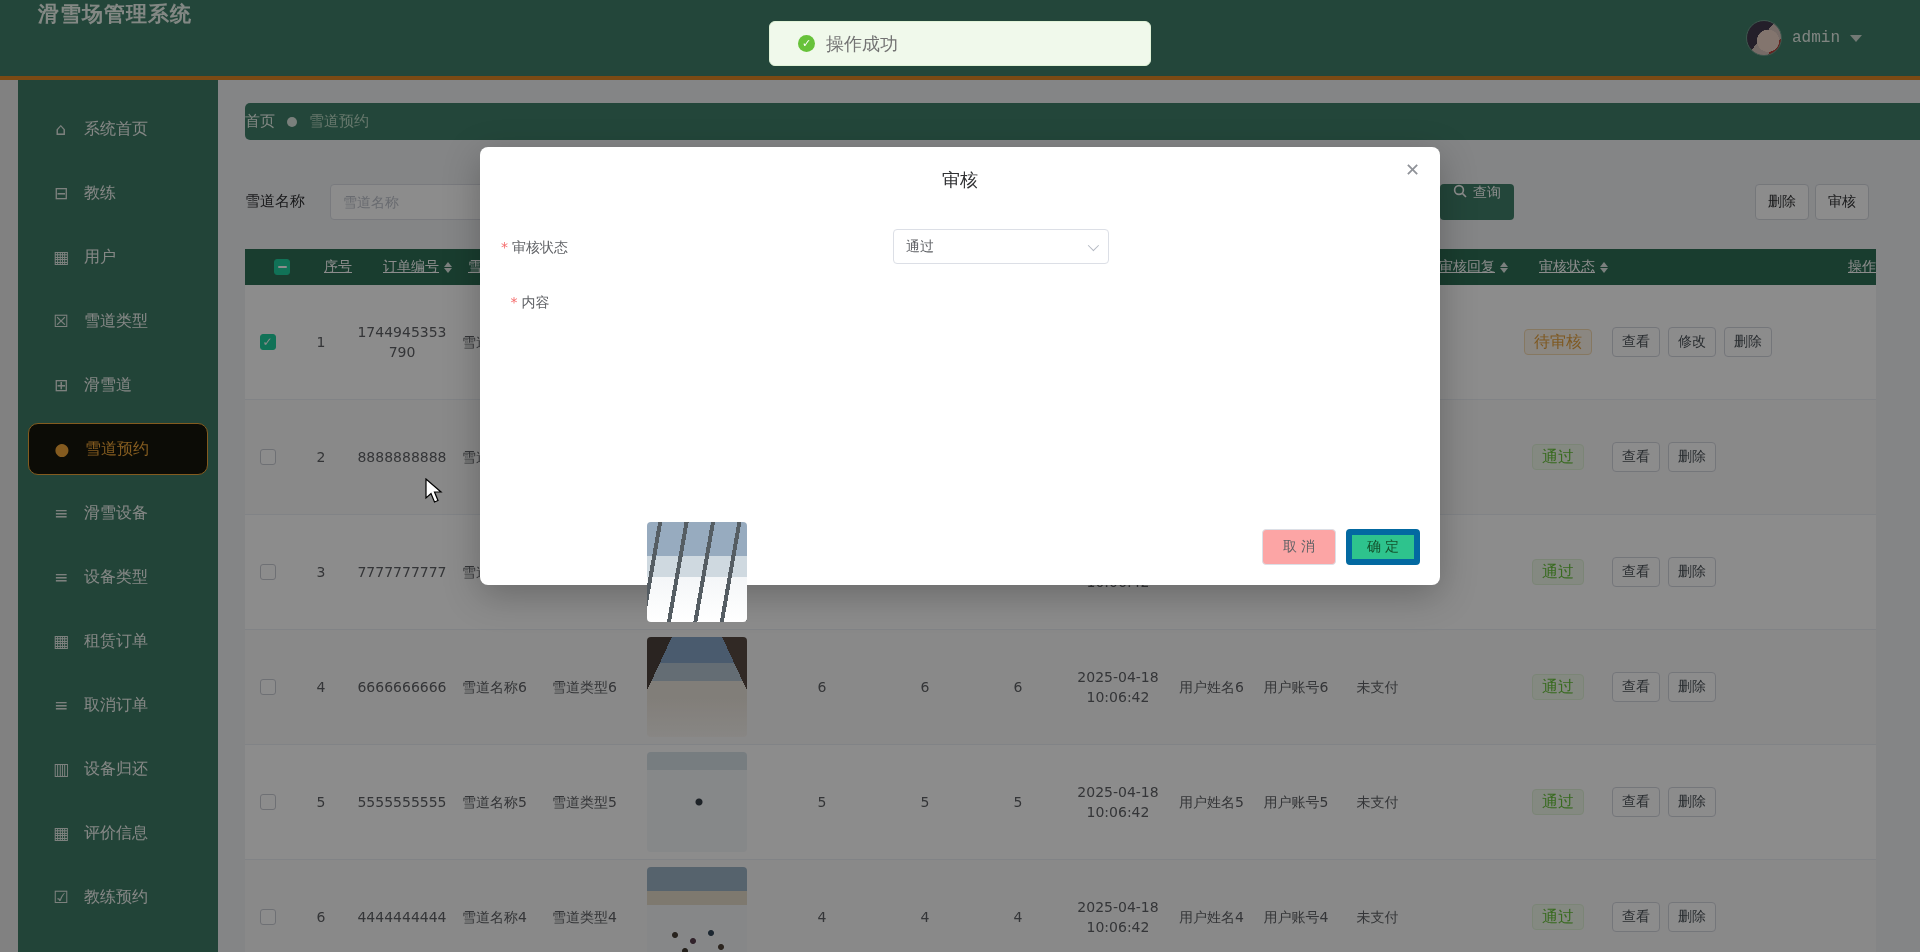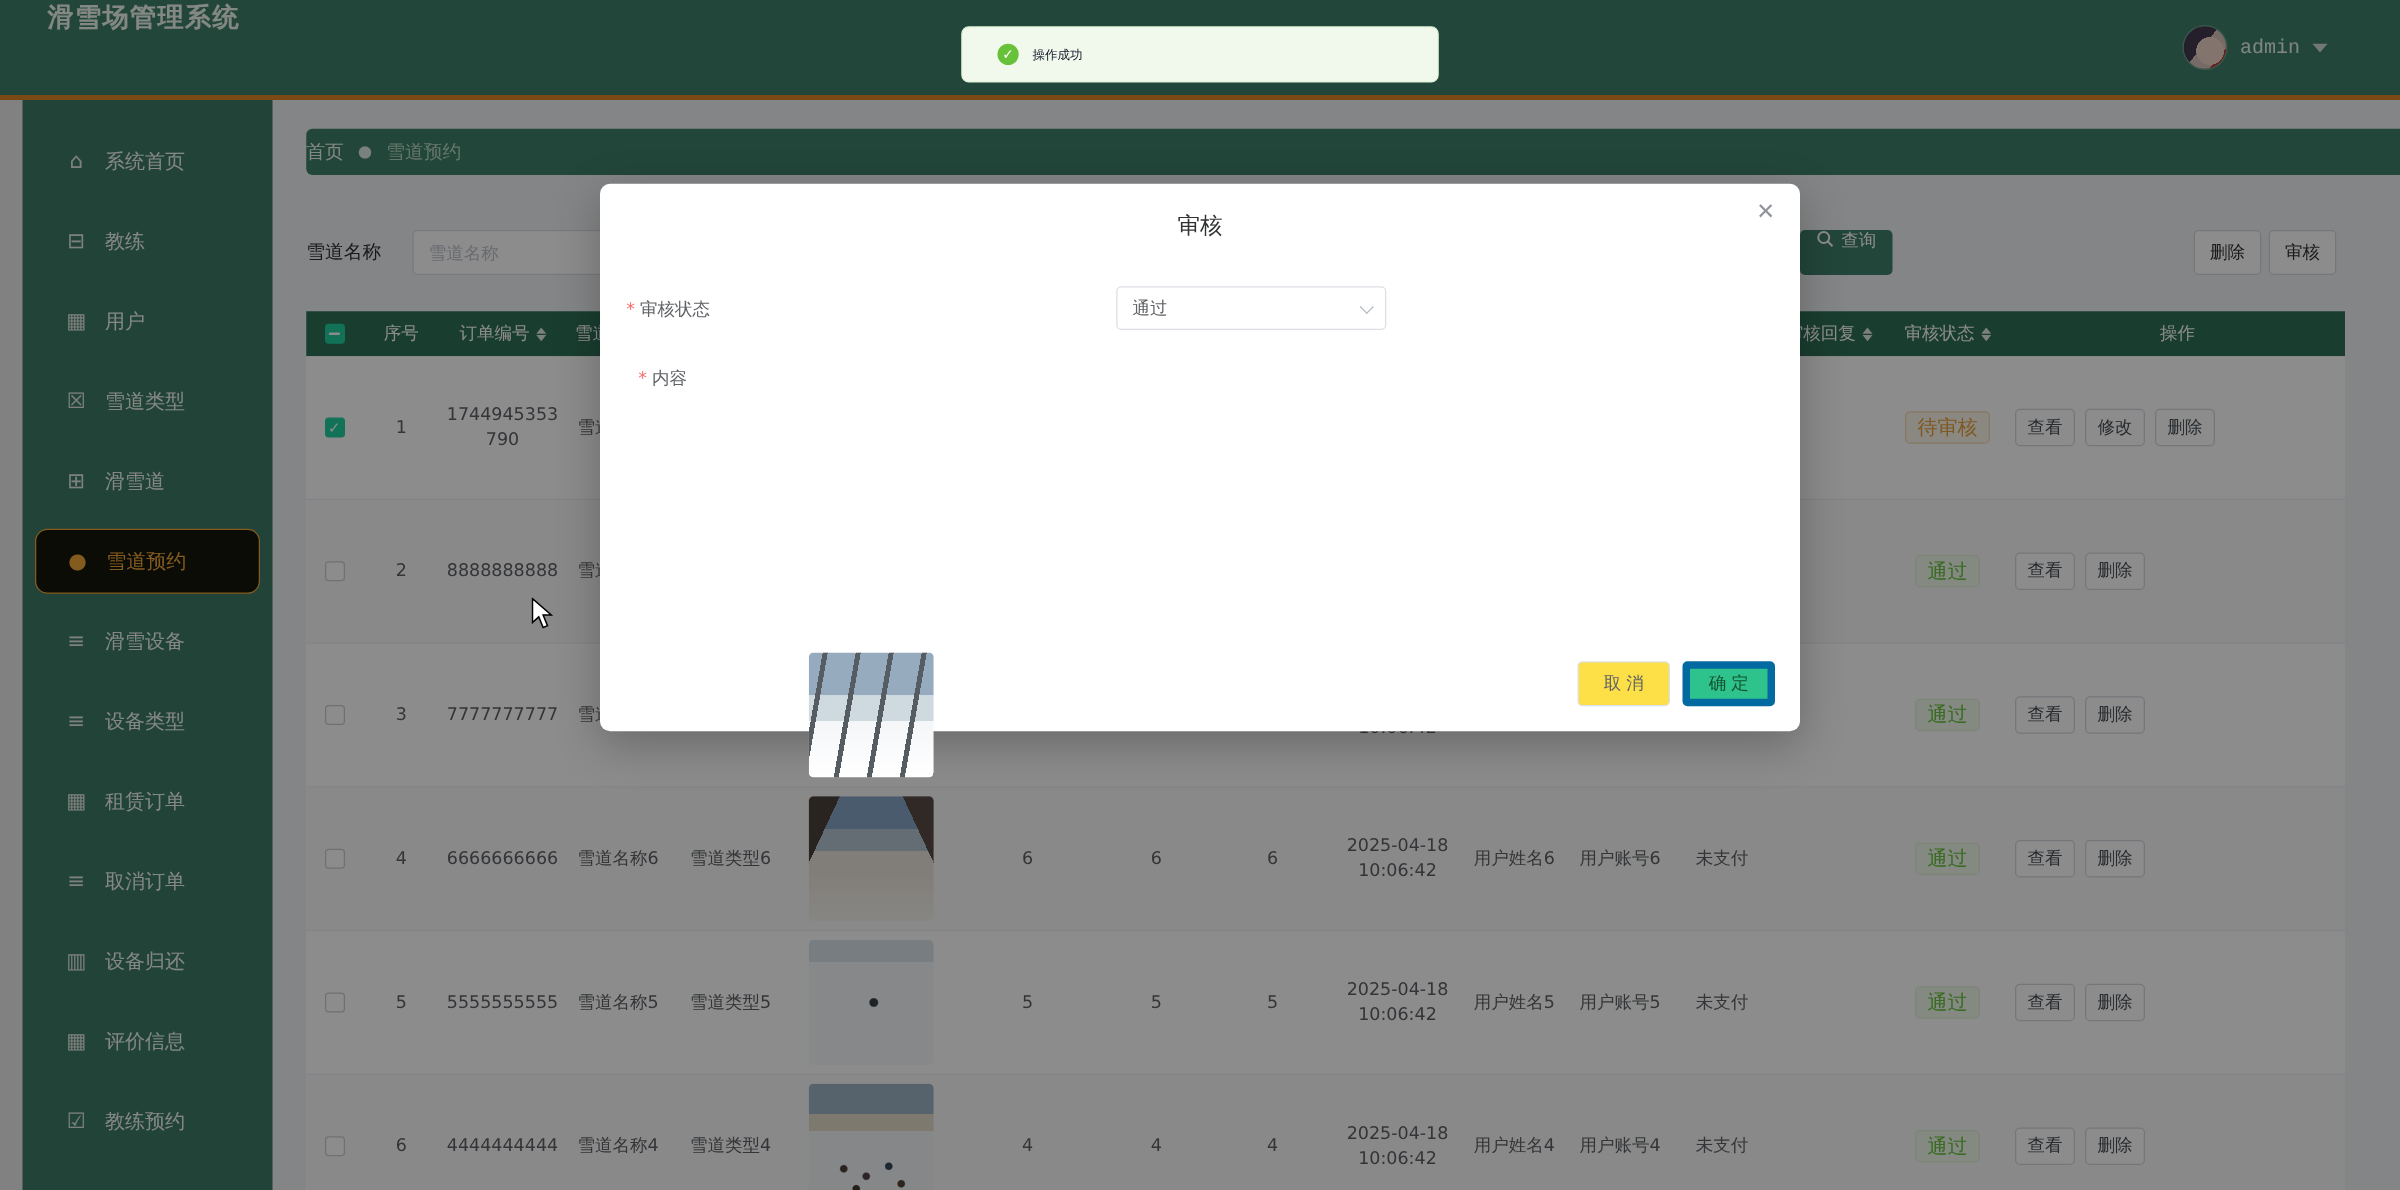--- a/index.html
+++ b/index.html
@@ -44,21 +44,21 @@
   .btn-search { position:absolute; left:1440px; top:184px; width:74px; height:36px; background:#41806a;
     border:none; border-radius:4px; color:#fff; font-size:14px; display:flex; align-items:flex-start;
     justify-content:center; gap:6px; cursor:pointer; }
   .btn-outline { position:absolute; top:184px; width:54px; height:36px; background:#fff; border:1px solid #d6d9df;
     border-radius:4px; color:#303133; font-size:14px; cursor:pointer; }
   .btn-del { left:1755px; } .btn-audit { left:1815px; }
 
   
   .table-card { position:absolute; left:245px; top:249px; width:1631px; height:703px; background:#fff; }
   .t-header { display:grid; height:36px; background:#2f7057; align-items:center; color:#fff; font-size:14px; }
-  .t-header .hc { display:flex; align-items:center; justify-content:center; gap:5px; white-space:nowrap; }
+  .t-header .hc { display:flex; align-items:center; justify-content:flex-end; gap:5px; white-space:nowrap;text-decoration:underline; }
   .sorters { display:flex; flex-direction:column; gap:1px; }
   .sorters i { width:0; height:0; border-left:4px solid transparent; border-right:4px solid transparent; display:block; }
   .sorters .up { border-bottom:5px solid rgba(255,255,255,.85); }
   .sorters .dn { border-top:5px solid rgba(255,255,255,.85); }
   .t-row { display:grid; height:115px; align-items:center; border-bottom:1px solid #ebeef5; background:#fff; color:#606266; }
   .t-row.stripe { background:#fafafa; }
   .t-row .c { display:flex; align-items:center; justify-content:center; text-align:center;
     word-break:break-all; line-height:20px; padding:0 4px; }
   .t-row .c.actions { justify-content:flex-start; padding-left:4px; gap:8px; }
   .cb { width:16px; height:16px; border:1px solid #c9ccd4; border-radius:3px; background:#fff; display:inline-flex;
@@ -91,40 +91,40 @@
   .badge.ok { color:#67c23a; background:#f0f9eb; border:1px solid #e1f3d8; }
   .mini { height:30px; padding:0 9px; background:#fff; border:1px solid #d4d7de; border-radius:4px;
     color:#4a5157; font-size:14px; cursor:pointer; }
 
   
   .overlay { position:absolute; left:0; top:0; width:1920px; height:952px; background:rgba(0,0,0,0.45); z-index:1500; }
   .toast { position:absolute; left:769px; top:21px; width:382px; height:45px; background:#f0f9eb;
     border:1px solid #e1f3d8; border-radius:6px; display:flex; align-items:center; padding-left:28px; gap:11px; z-index:3000; }
   .toast .tick { width:17px; height:17px; border-radius:50%; background:#67c23a; color:#fff; font-size:11px;
     display:flex; align-items:center; justify-content:center; }
-  .toast .msg { color:#0f172a; font-size:10px; }
+  .toast .msg { color:#737373; font-size:18px; }
 
   .dialog { position:absolute; left:480px; top:147px; width:960px; height:438px; background:#fff; border-radius:8px;
     box-shadow:0 10px 36px rgba(0,0,0,.25); z-index:2000; }
   .dlg-title { position:absolute; left:0; top:21px; width:100%; text-align:center; font-size:18px; color:#303133; }
   .dlg-close { position:absolute; right:20px; top:14px; font-size:18px; color:#909399; cursor:pointer; line-height:18px; }
   .dlg-label { position:absolute; color:#606266; font-size:14px; }
   .dlg-label .req { color:#f56c6c; margin-right:4px; }
   .lbl-status { left:0; top:92px; width:88px; text-align:right; }
   .lbl-content { left:0; top:147px; width:88px; text-align:center;padding-left:12px; }
   .dlg-select { position:absolute; left:413px; top:82px; width:216px; height:35px; border:1px solid #dcdfe6;
     border-radius:4px; display:flex; align-items:center; justify-content:space-between; padding:0 12px;
     color:#606266; cursor:pointer; background:#fff; }
   .chev { width:8px; height:8px; border-right:1.6px solid #b4b9c2; border-bottom:1.6px solid #b4b9c2;
     transform:rotate(45deg) translateY(-2px); }
   .dlg-textarea { position:absolute; left:102px; top:141px; width:838px; height:177px; border:1px solid #dcdfe6;
     border-radius:4px; resize:none; padding:7px 11px; font-size:14px; color:#606266;
     font-family:"DejaVu Sans","Liberation Sans",sans-serif; outline:none; }
   .dlg-footer-btn { position:absolute; top:382px; width:74px; height:36px; border-radius:4px; font-size:14px; cursor:pointer; }
-  .btn-cancel { left:782px; background:#fde047; border:1px solid #dcdfe6; color:#606266; }
+  .btn-cancel { left:782px; background:#fca5a5; border:1px solid #dcdfe6; color:#606266; }
   .btn-confirm { left:866px; background:#2ec38d; border:6px solid #0369a1; color:#14532d; }
 
   .cursor { position:absolute; left:425px; top:478px; z-index:4000; }
 </style>
 </head>
 <body>
 
 <div class="app-header">
   <div class="app-title">滑雪场管理系统</div>
   <div class="header-user">

